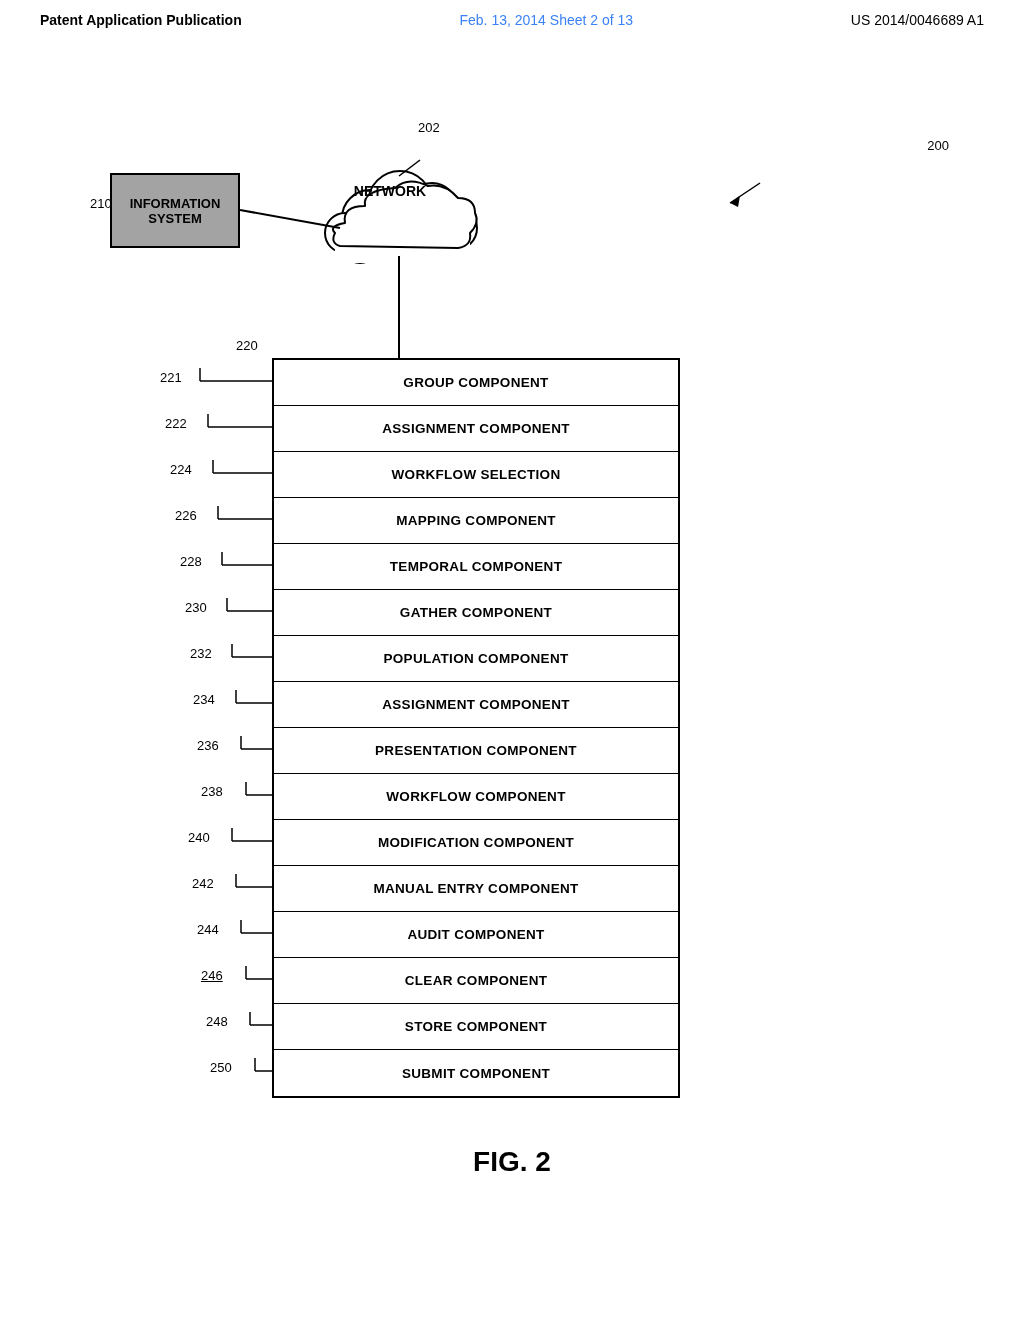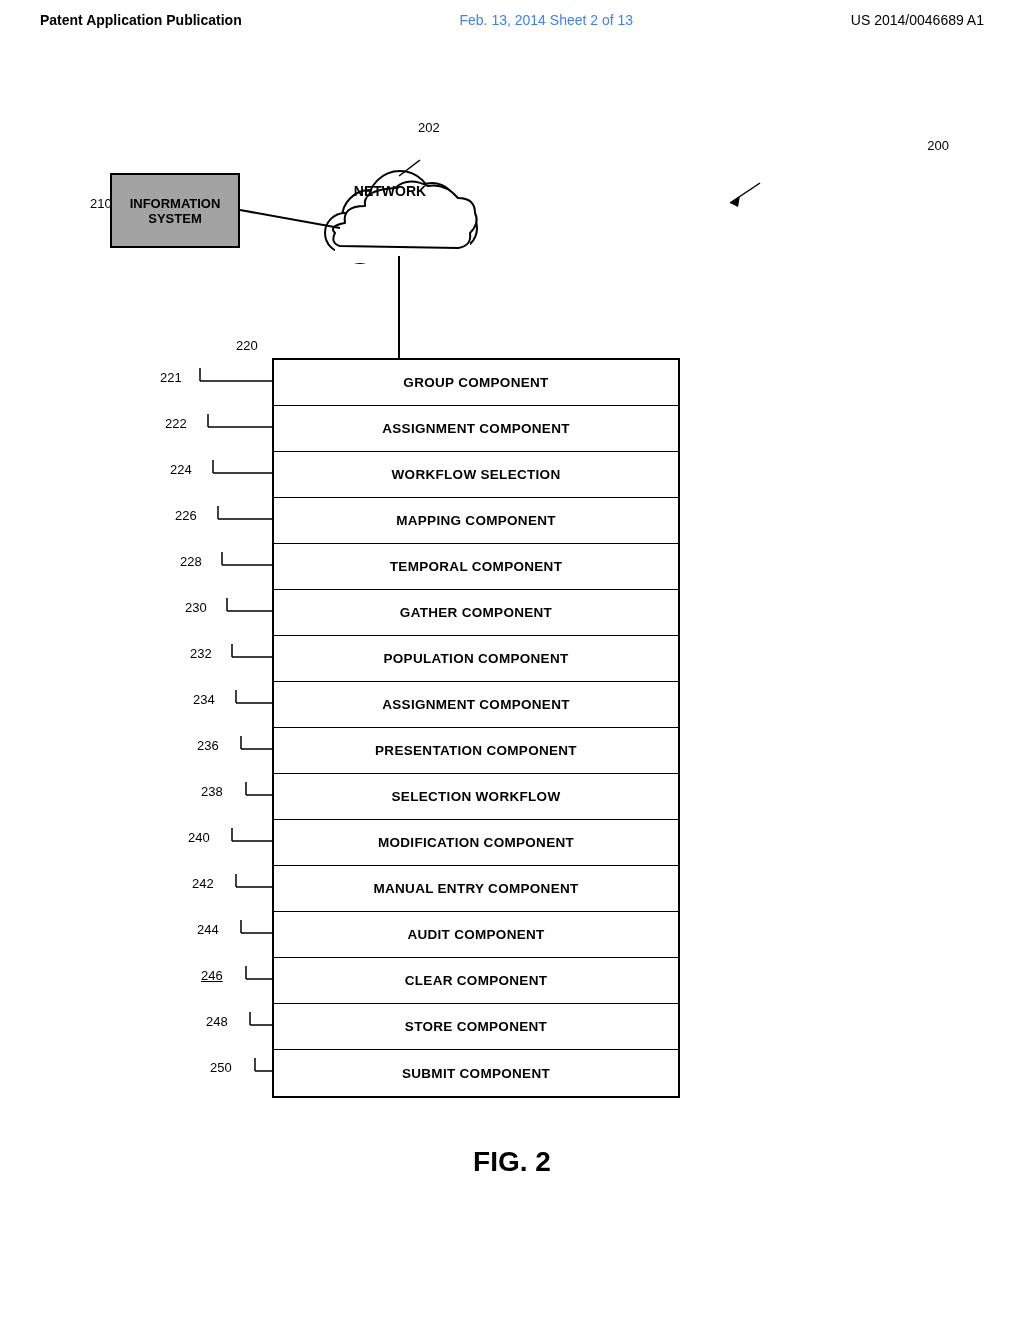--- a/index.html
+++ b/index.html
@@ -257,21 +257,21 @@
 
     <div class="component-row">GROUP COMPONENT</div>
         <div class="component-row">ASSIGNMENT COMPONENT</div>
         <div class="component-row">WORKFLOW SELECTION</div>
         <div class="component-row">MAPPING COMPONENT</div>
         <div class="component-row">TEMPORAL COMPONENT</div>
         <div class="component-row">GATHER COMPONENT</div>
         <div class="component-row">POPULATION COMPONENT</div>
         <div class="component-row">ASSIGNMENT COMPONENT</div>
         <div class="component-row">PRESENTATION COMPONENT</div>
-        <div class="component-row">SELECTION WORKFLOW</div>
+        <div class="component-row">WORKFLOW COMPONENT</div>
         <div class="component-row">MODIFICATION COMPONENT</div>
         <div class="component-row">MANUAL ENTRY COMPONENT</div>
         <div class="component-row">AUDIT COMPONENT</div>
         <div class="component-row">CLEAR COMPONENT</div>
         <div class="component-row">STORE COMPONENT</div>
         <div class="component-row">SUBMIT COMPONENT</div>
       </div>
 
     <div class="fig-label">FIG. 2</div>
 

